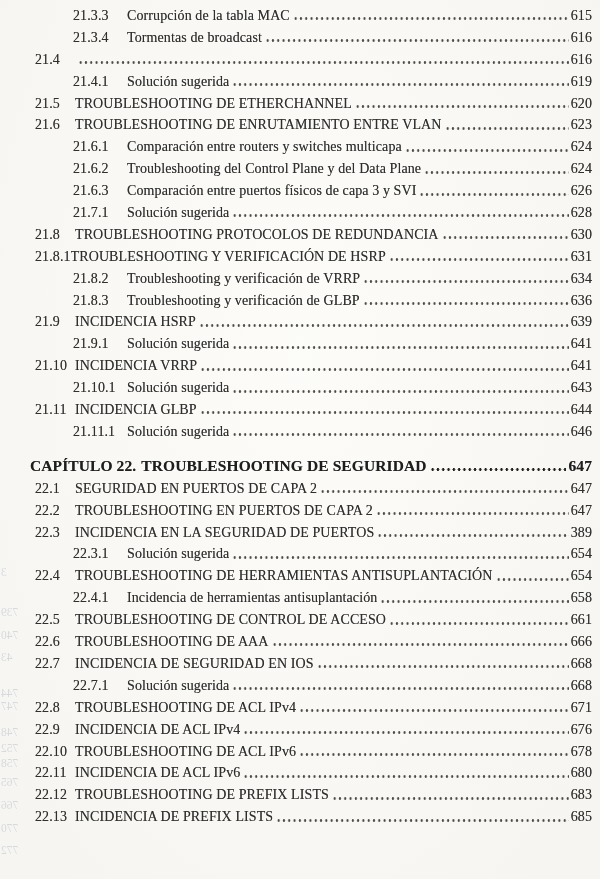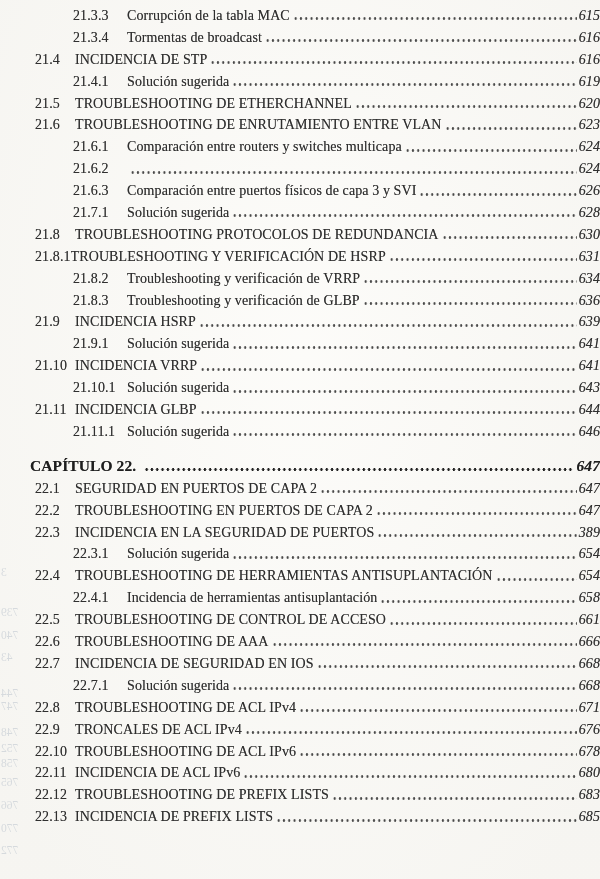--- a/index.html
+++ b/index.html
@@ -19,21 +19,21 @@
   #scan-surface {
     position: absolute;
     inset: 0;
     background:
       radial-gradient(ellipse at 50% 40%, rgba(255,255,255,0.35), rgba(0,0,0,0.018) 90%),
       #fbfaf6;
   }
   #toc {
     position: absolute;
     top: 0; left: 0; right: 0; bottom: 0;
-    padding: 5px 0 0 35px;
+    padding: 5px 8px 0 35px;
   }
   .row {
     display: flex;
     align-items: baseline;
     height: 21.9px;
     line-height: 21.9px;
     font-size: 14px;
     white-space: nowrap;
     text-shadow: 0 0 0.5px rgba(47,47,47,0.55);
     letter-spacing: 0.1px;
@@ -63,21 +63,21 @@
     margin: 0 2px 0 3px;
     background-image: radial-gradient(circle, rgba(48,48,48,0.88) 1.02px, transparent 1.4px);
     background-size: 5.3px 5px;
     background-repeat: repeat-x;
     background-position: 0 calc(100% - 5.5px);
   }
   .lvl0 .leader {
     background-image: radial-gradient(circle, rgba(22,22,22,0.95) 1.15px, transparent 1.55px);
     background-position: 0 calc(100% - 6px);
   }
-  .pg { flex: 0 0 auto; font-style: italic; }
+  .pg { flex: 0 0 auto; }
   
   #bleedthrough {
     position: absolute;
     inset: 0;
     pointer-events: none;
   }
   .bleed {
     position: absolute;
     left: 1px;
     transform: scaleX(-1);
@@ -116,21 +116,20 @@
       <span class="pg">615</span>
     </div>
     <div class="row lvl2">
       <span class="num">21.3.4</span>
       <span class="title">Tormentas de broadcast</span>
       <span class="leader"></span>
       <span class="pg">616</span>
     </div>
     <div class="row lvl1">
       <span class="num">21.4</span>
-      <span class="title">INCIDENCIA DE STP</span>
       <span class="leader"></span>
       <span class="pg">616</span>
     </div>
     <div class="row lvl2">
       <span class="num">21.4.1</span>
       <span class="title">Solución sugerida</span>
       <span class="leader"></span>
       <span class="pg">619</span>
     </div>
     <div class="row lvl1">
@@ -146,20 +145,21 @@
       <span class="pg">623</span>
     </div>
     <div class="row lvl2">
       <span class="num">21.6.1</span>
       <span class="title">Comparación entre routers y switches multicapa</span>
       <span class="leader"></span>
       <span class="pg">624</span>
     </div>
     <div class="row lvl2">
       <span class="num">21.6.2</span>
+      <span class="title">Troubleshooting del Control Plane y del Data Plane</span>
       <span class="leader"></span>
       <span class="pg">624</span>
     </div>
     <div class="row lvl2">
       <span class="num">21.6.3</span>
       <span class="title">Comparación entre puertos físicos de capa 3 y SVI</span>
       <span class="leader"></span>
       <span class="pg">626</span>
     </div>
     <div class="row lvl2">
@@ -223,20 +223,21 @@
       <span class="pg">644</span>
     </div>
     <div class="row lvl2">
       <span class="num">21.11.1</span>
       <span class="title">Solución sugerida</span>
       <span class="leader"></span>
       <span class="pg">646</span>
     </div>
     <div class="row lvl0">
       <span class="num">CAPÍTULO 22.</span>
+      <span class="title">TROUBLESHOOTING DE SEGURIDAD</span>
       <span class="leader"></span>
       <span class="pg">647</span>
     </div>
     <div class="row lvl1">
       <span class="num">22.1</span>
       <span class="title">SEGURIDAD EN PUERTOS DE CAPA 2</span>
       <span class="leader"></span>
       <span class="pg">647</span>
     </div>
     <div class="row lvl1">
@@ -294,21 +295,21 @@
       <span class="pg">668</span>
     </div>
     <div class="row lvl1">
       <span class="num">22.8</span>
       <span class="title">TROUBLESHOOTING DE ACL IPv4</span>
       <span class="leader"></span>
       <span class="pg">671</span>
     </div>
     <div class="row lvl1">
       <span class="num">22.9</span>
-      <span class="title">TRONCALES DE ACL IPv4</span>
+      <span class="title">INCIDENCIA DE ACL IPv4</span>
       <span class="leader"></span>
       <span class="pg">676</span>
     </div>
     <div class="row lvl1">
       <span class="num">22.10</span>
       <span class="title">TROUBLESHOOTING DE ACL IPv6</span>
       <span class="leader"></span>
       <span class="pg">678</span>
     </div>
     <div class="row lvl1">

